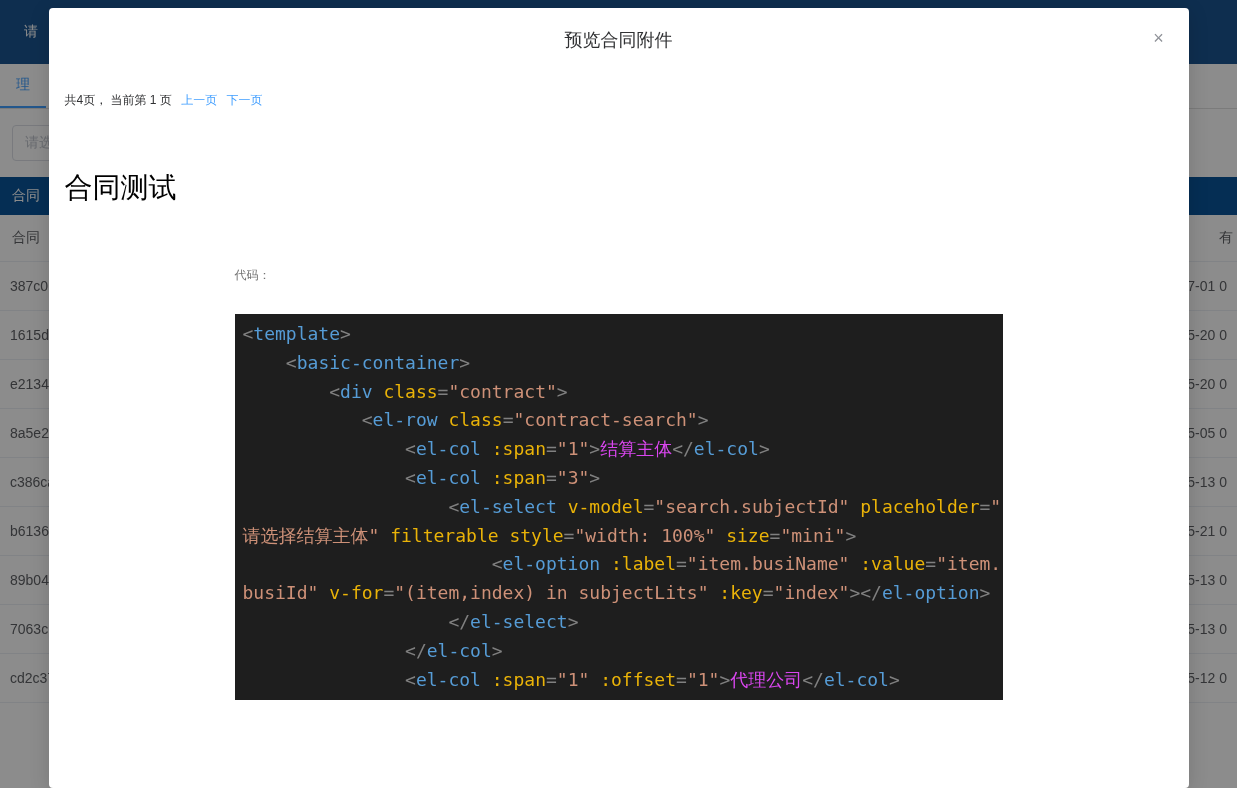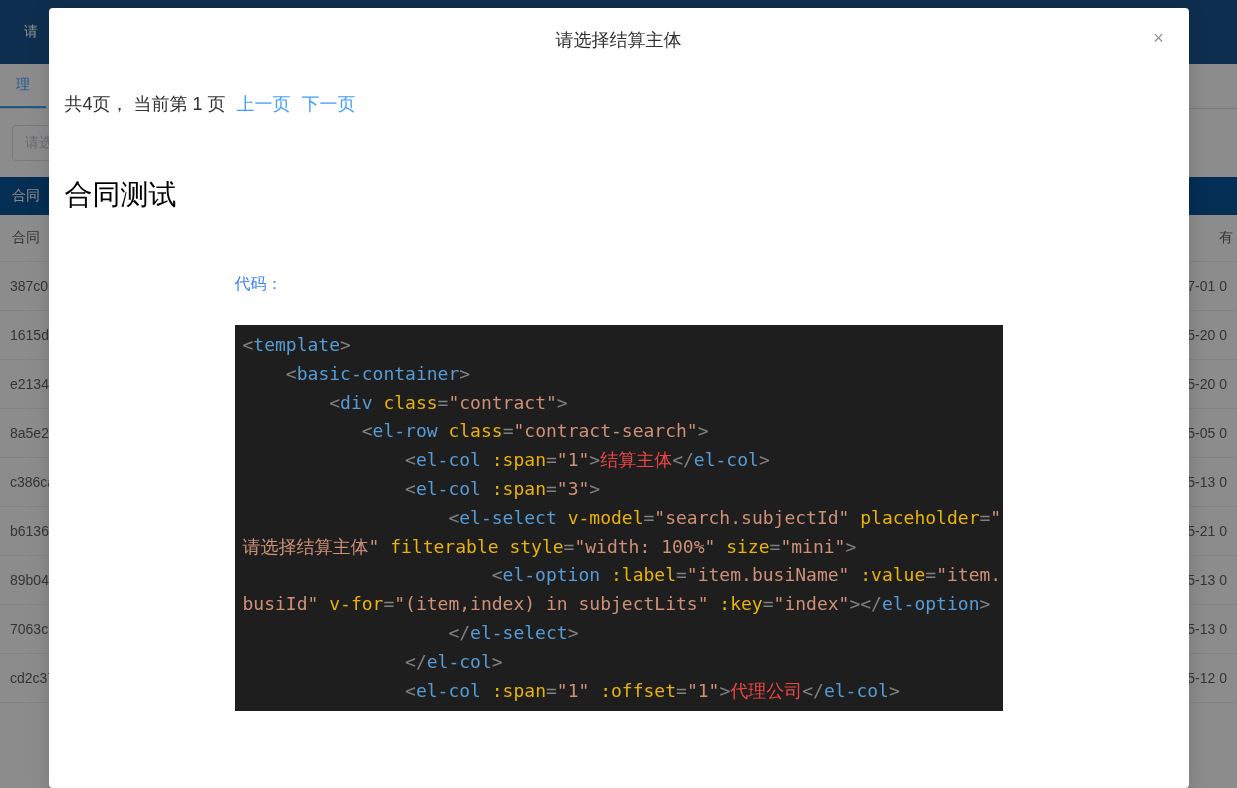--- a/index.html
+++ b/index.html
@@ -121,21 +121,21 @@
   color: #909399;
   font-size: 18px;
   line-height: 1;
   background: none;
   border: none;
 }
 .modal-body {
   padding: 0 16px 20px 16px;
 }
 .pagination-info {
-  font-size: 18px;
+  font-size: 12px;
   color: #303133;
   padding: 20px 0 0 0;
 }
 .pagination-info a {
   color: #409eff;
   text-decoration: none;
   margin-left: 6px;
   cursor: pointer;
 }
 .doc-area {
@@ -143,42 +143,42 @@
 }
 .doc-title {
   text-align: left;
   font-size: 28px;
   font-weight: 500;
   font-family: "SimSun", serif;
   color: #000;
   margin-bottom: 60px;
 }
 .doc-section-label {
-  font-size: 16px;
-  color: #3b82f6;
+  font-size: 12px;
+  color: #737373;
   font-family: "SimSun", serif;
   margin-left: 170px;
   margin-bottom: 30px;
 }
 .code-block {
   background: #1e1e1e;
   color: #d4d4d4;
   font-family: "Consolas", "Menlo", monospace;
   font-size: 18px;
   line-height: 1.6;
   padding: 6px 8px;
   margin: 8px 170px 0 170px;
   overflow: hidden;
   white-space: pre;
 }
 .tok-tag { color: #569cd6; }
 .tok-attr { color: #eab308; }
 .tok-str { color: #ce9178; }
 .tok-punc { color: #808080; }
-.tok-text { color: #ef4444; }
+.tok-text { color: #d946ef; }
 </style>
 </head>
 <body>
 
 <div class="backdrop">
   <div class="backdrop-header">
     <span>请</span>
   </div>
   <div class="backdrop-tabs">
     <div class="backdrop-tab">理</div>
@@ -229,21 +229,21 @@
       <div class="backdrop-row">
         <span>cd2c37</span>
         <span>1-05-12 0</span>
       </div>
     </div>
 </div>
 
 <div class="modal-overlay">
   <div class="modal">
     <div class="modal-header">
-      <div class="modal-title">请选择结算主体</div>
+      <div class="modal-title">预览合同附件</div>
       <button class="modal-close">×</button>
     </div>
     <div class="modal-body">
       <div class="pagination-info">
         <span>共4页， 当前第 1 页</span>
         <a>上一页</a>
         <a>下一页</a>
       </div>
       <div class="doc-area">
         <div class="doc-title">合同测试</div>

